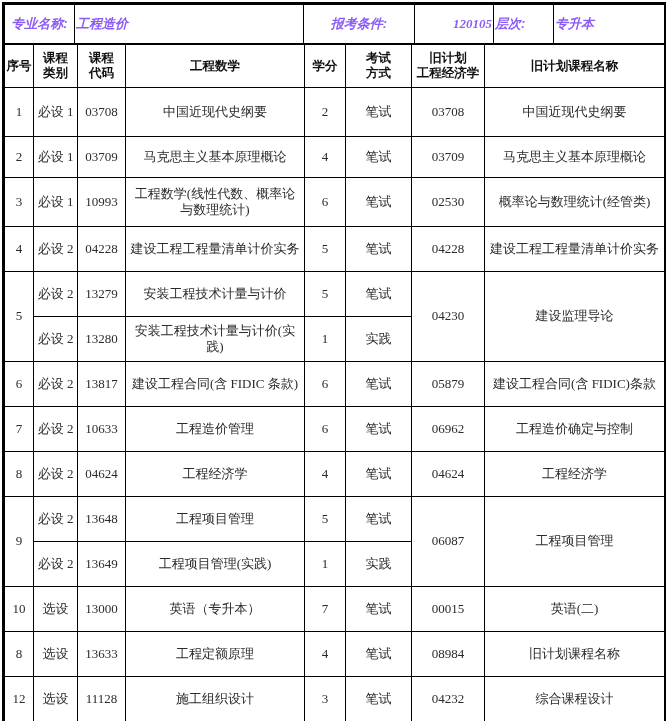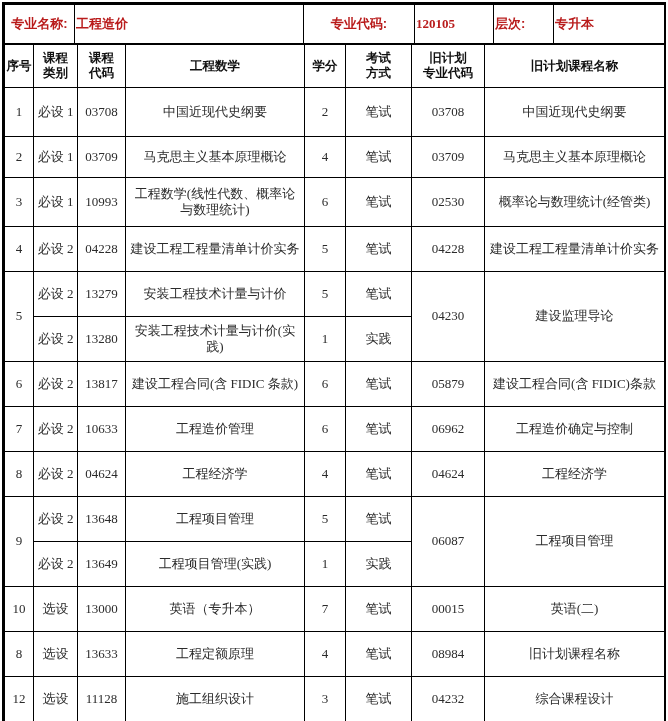--- a/index.html
+++ b/index.html
@@ -1,24 +1,24 @@
 <!DOCTYPE html>
 <html><head>
 <meta charset="utf-8">
 <style>
   html,body{margin:0;padding:0;background:#fff;}
   body{width:668px;height:721px;font-family:"Liberation Serif",serif;color:#2b2b2b;}
   .sheet{margin:2px;width:660px;border:2px solid #000;}
   table{border-collapse:collapse;table-layout:fixed;width:100%;}
   td,th{border:1px solid #000;overflow:hidden;}
   
-  .top td{height:36px;font-family:"Liberation Sans",sans-serif;font-weight:bold;font-size:13px;color:#b91c1c;vertical-align:middle;}
+  .top td{height:36px;font-family:"Liberation Sans",sans-serif;font-weight:bold;font-size:13px;color:#8b5cf6;vertical-align:middle;font-style:italic;}
   .top .lbl{text-align:center;}
   .top .left{text-align:left;}
-  .top .num{text-align:left;font-family:"Liberation Serif",serif;}
+  .top .num{text-align:right;font-family:"Liberation Serif",serif;}
   
   .main th{height:42px;font-family:"Liberation Sans",sans-serif;font-weight:bold;font-size:12.5px;color:#111;text-align:center;vertical-align:middle;white-space:pre-line;line-height:1.2;padding:0 1px;}
   .main td{font-size:13px;text-align:center;vertical-align:middle;line-height:1.25;padding:2px 3px;}
   tr.rh40 td{height:40px;}
   tr.rh44 td{height:44px;}
   tr.rh36 td{height:36px;}
 </style>
 </head>
 <body>
 
@@ -30,21 +30,21 @@
         <col style="width:229px">
         <col style="width:111px">
       <col style="width:79px">
         <col style="width:60px">
         <col style="width:111px">
     </colgroup>
     <tbody>
       <tr>
         <td class="lbl">专业名称:</td>
         <td class="left">工程造价</td>
-        <td class="lbl">专业代码:</td>
+        <td class="lbl">报考条件:</td>
         <td class="num">120105</td>
         <td class="left">层次:</td>
         <td class="left">专升本</td>
       </tr>
     </tbody>
   </table>
 
   <table class="main">
     <colgroup>
       <col style="width:29px">
@@ -61,21 +61,21 @@
         <th>序号</th>
         <th>课程
 类别</th>
         <th>课程
 代码</th>
         <th>工程数学</th>
         <th>学分</th>
         <th>考试
 方式</th>
         <th>旧计划
-专业代码</th>
+工程经济学</th>
         <th>旧计划课程名称</th>
       </tr>
 
       <tr class="rh44">
         <td>1</td>
         <td>必设 1</td>
         <td>03708</td>
         <td>中国近现代史纲要</td>
         <td>2</td>
         <td>笔试</td>

